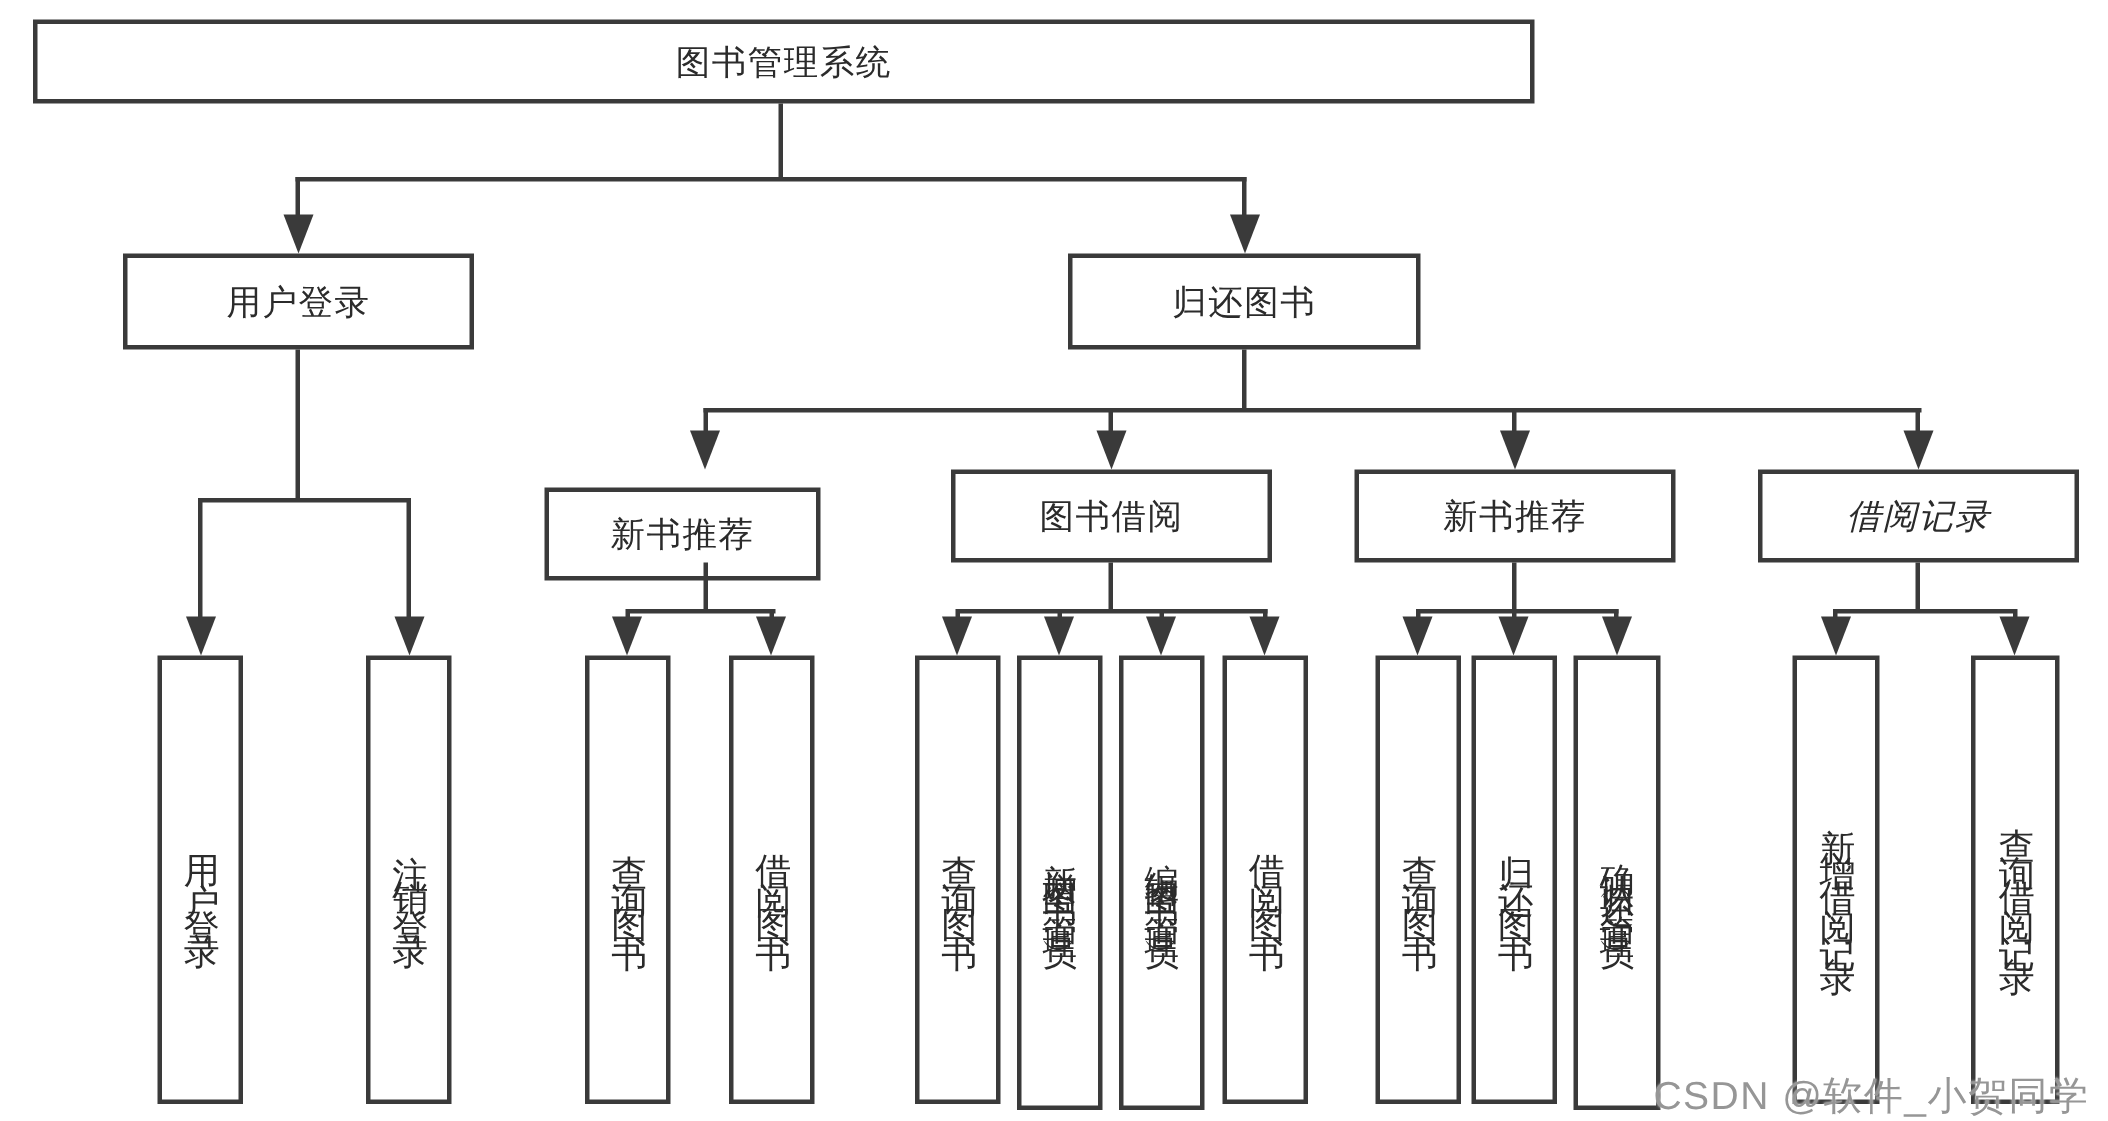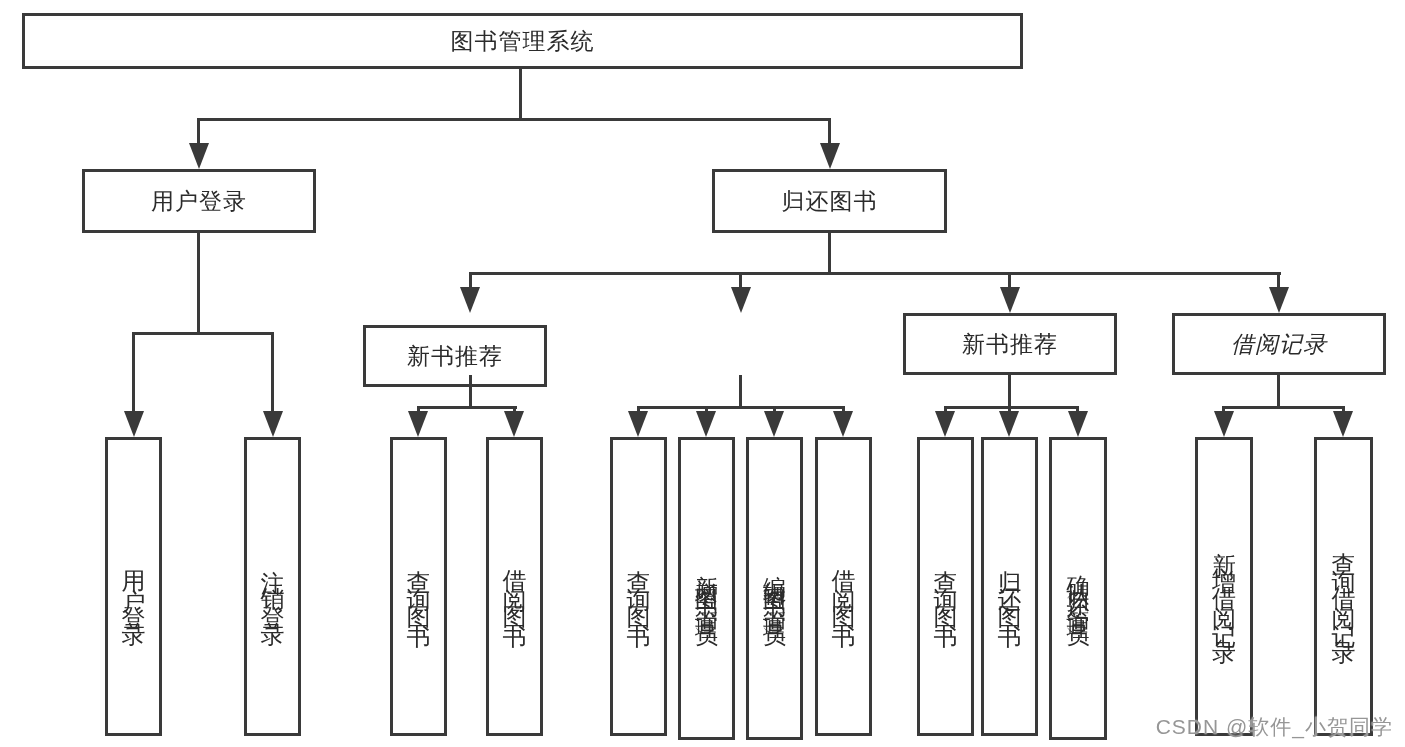--- a/index.html
+++ b/index.html
@@ -51,21 +51,21 @@
   .arrow{
     position:absolute;width:0;height:0;
     border-left:10px solid transparent;
     border-right:10px solid transparent;
     border-top:26px solid var(--line);
   }
   .watermark{
     position:absolute;
     top:713px;
     right:12px;
-    font-size:21px;
+    font-size:26px;
     color:var(--wm);
     letter-spacing:1px;
     white-space:nowrap;
     z-index:5;
     text-shadow:0 0 2px #ffffff;
   }
 </style>
 </head>
 <body>
 
@@ -80,20 +80,23 @@
   </div>
 
   <div class="box" style="left:712px;top:169px;width:235px;height:64px;">
     <span class="hlabel">归还图书</span>
   </div>
 
   <div class="box" style="left:363px;top:325px;width:184px;height:62px;">
     <span class="hlabel">新书推荐</span>
   </div>
 
+  <div class="box" style="left:634px;top:313px;width:214px;height:62px;">
+    <span class="hlabel">图书借阅</span>
+  </div>
 
   <div class="box" style="left:903px;top:313px;width:214px;height:62px;">
     <span class="hlabel">新书推荐</span>
   </div>
 
   <div class="box" style="left:1172px;top:313px;width:214px;height:62px;font-style:italic;">
     <span class="hlabel">借阅记录</span>
   </div>
 
   <div class="box" style="left:105px;top:437px;width:57px;height:299px;">

